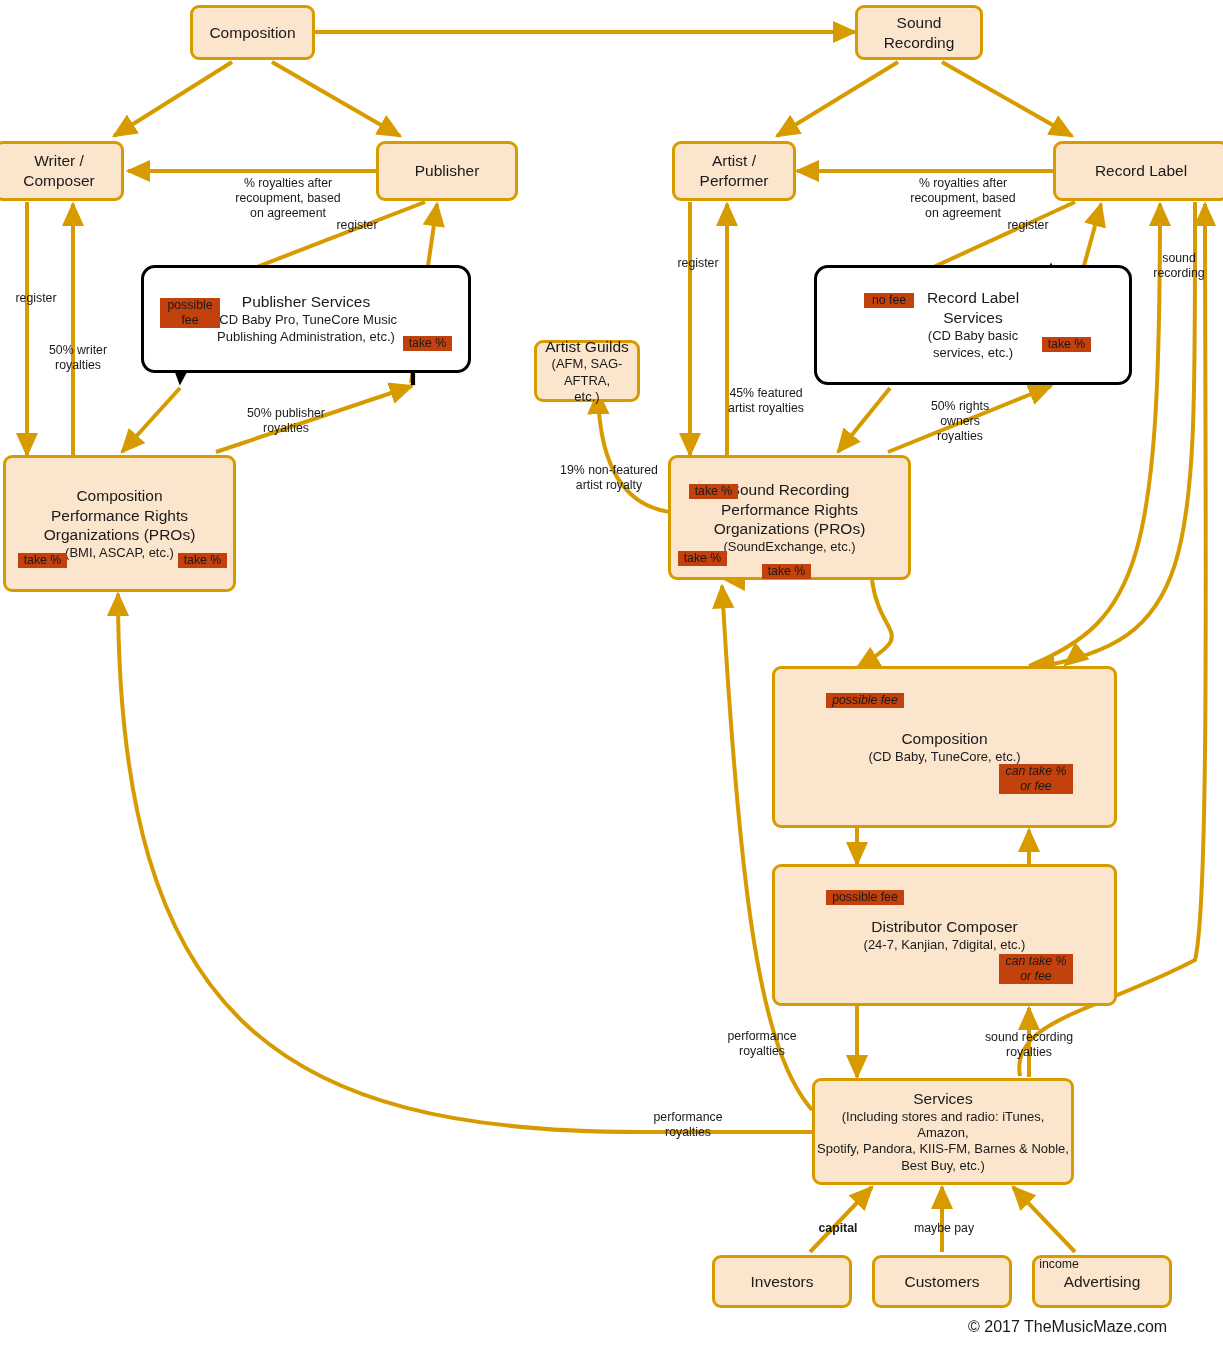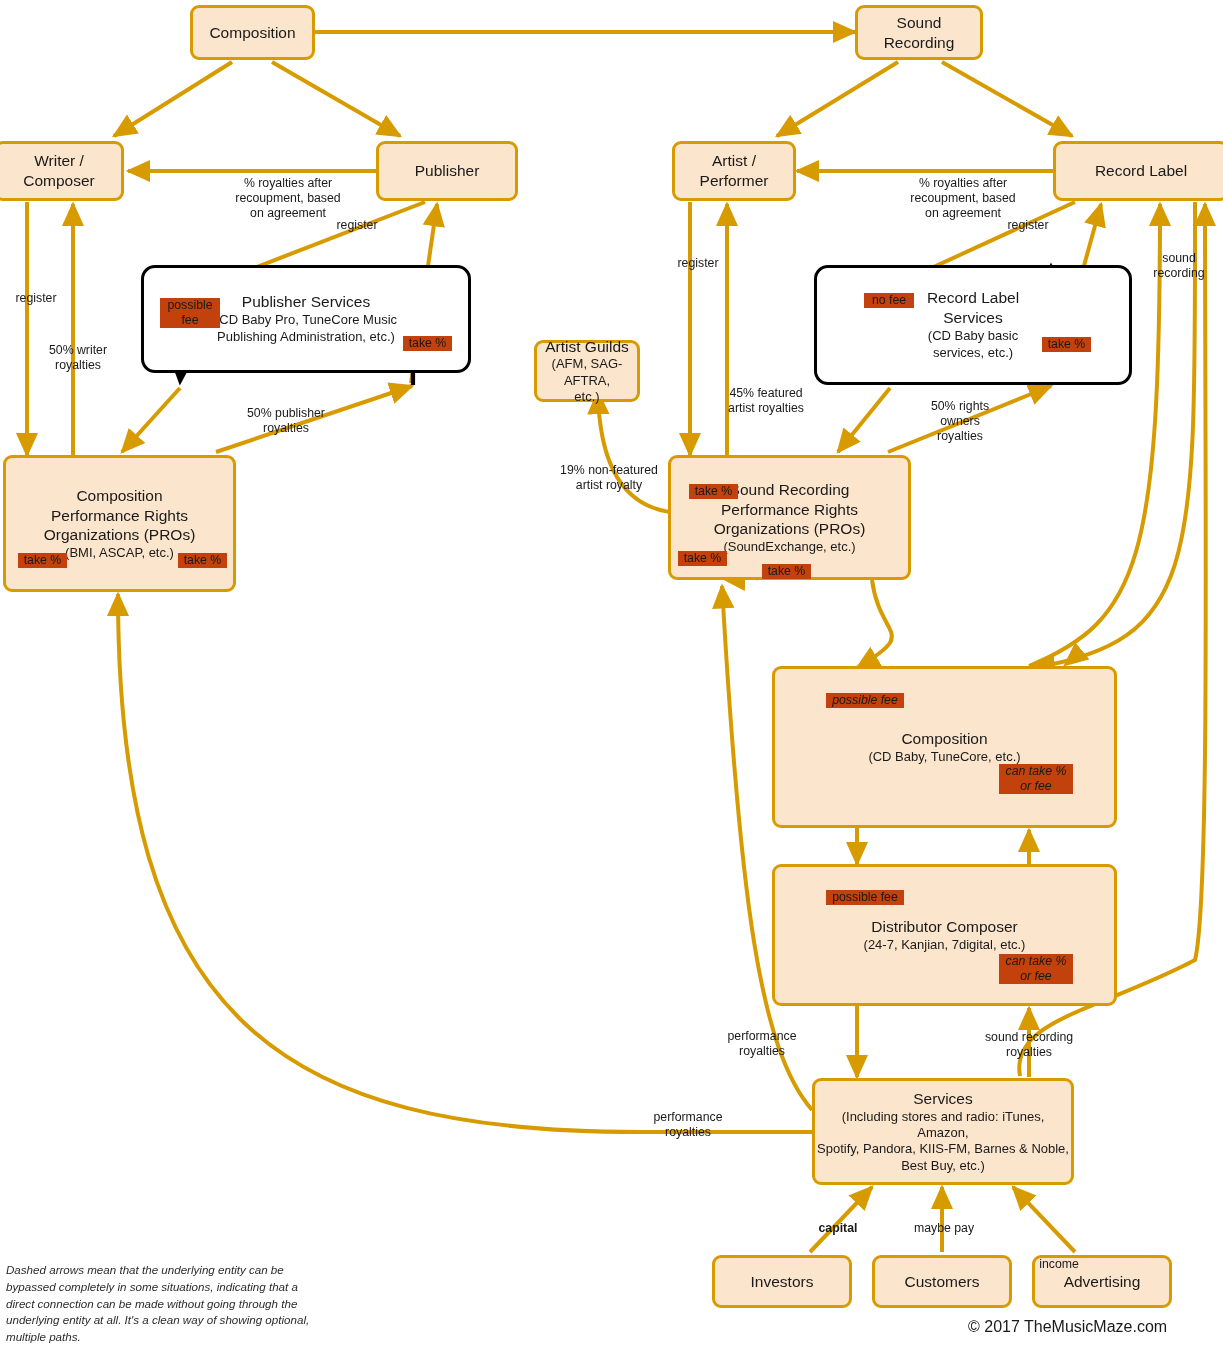--- a/index.html
+++ b/index.html
@@ -272,16 +272,15 @@
 royalties</div>
   <div class="lbl" style="left:973px;top:1030px;width:112px;">sound recording
 royalties</div>
   <div class="lbl" style="left:638px;top:1110px;width:100px;">performance
 royalties</div>
 
   <div class="lbl" style="left:808px;top:1221px;width:60px;font-weight:bold;">capital</div>
   <div class="lbl" style="left:908px;top:1221px;width:72px;">maybe pay</div>
   <div class="lbl" style="left:1030px;top:1221px;width:58px;margin-top:36px;">income</div>
 
-  <div class="foot">Dashed arrows mean that the underlying entity can be bypassed completely in some situations, indicating that a direct connection can be made without going through the underlying entity at all. It's a clean way of showing optional, multiple paths.</div>
   <div class="copy">© 2017 TheMusicMaze.com</div>
 
 </div>
 
 </body></html>

